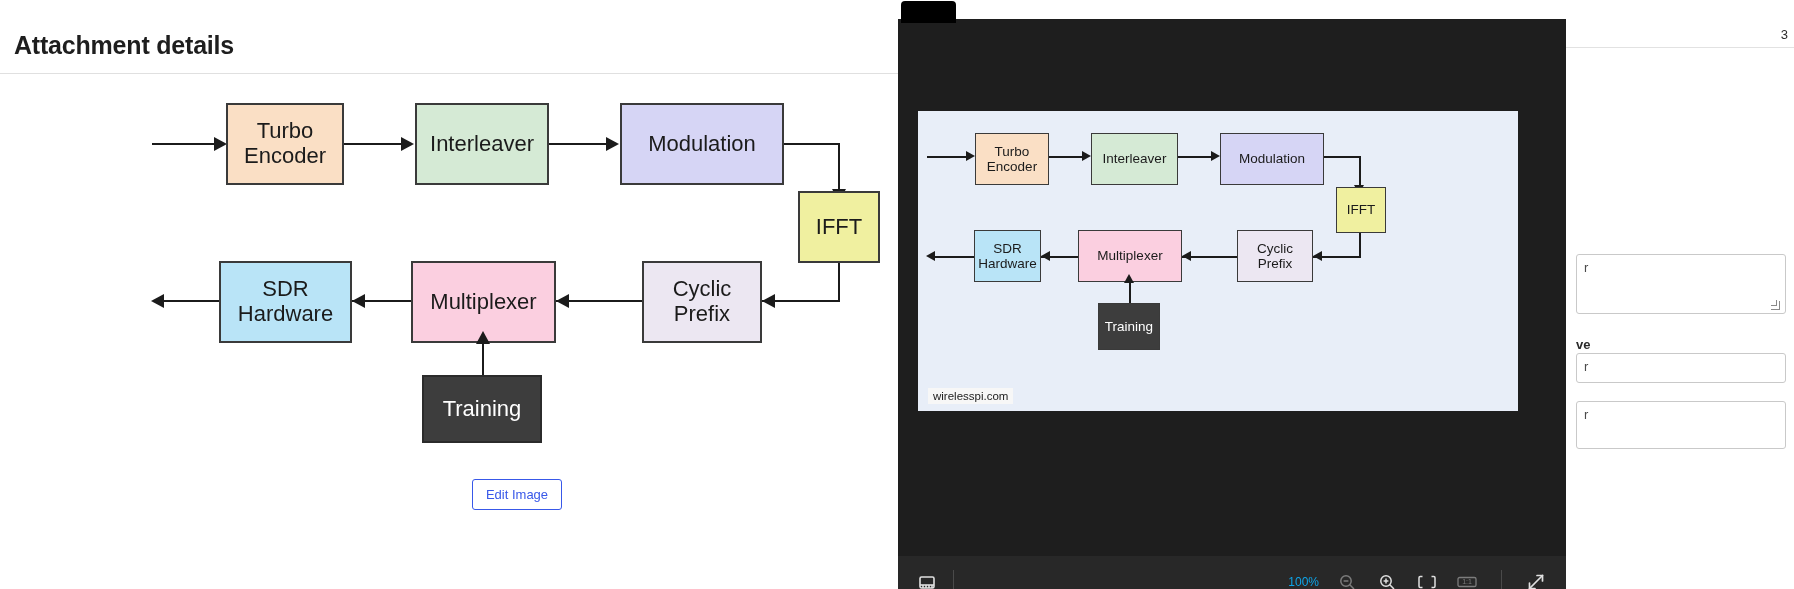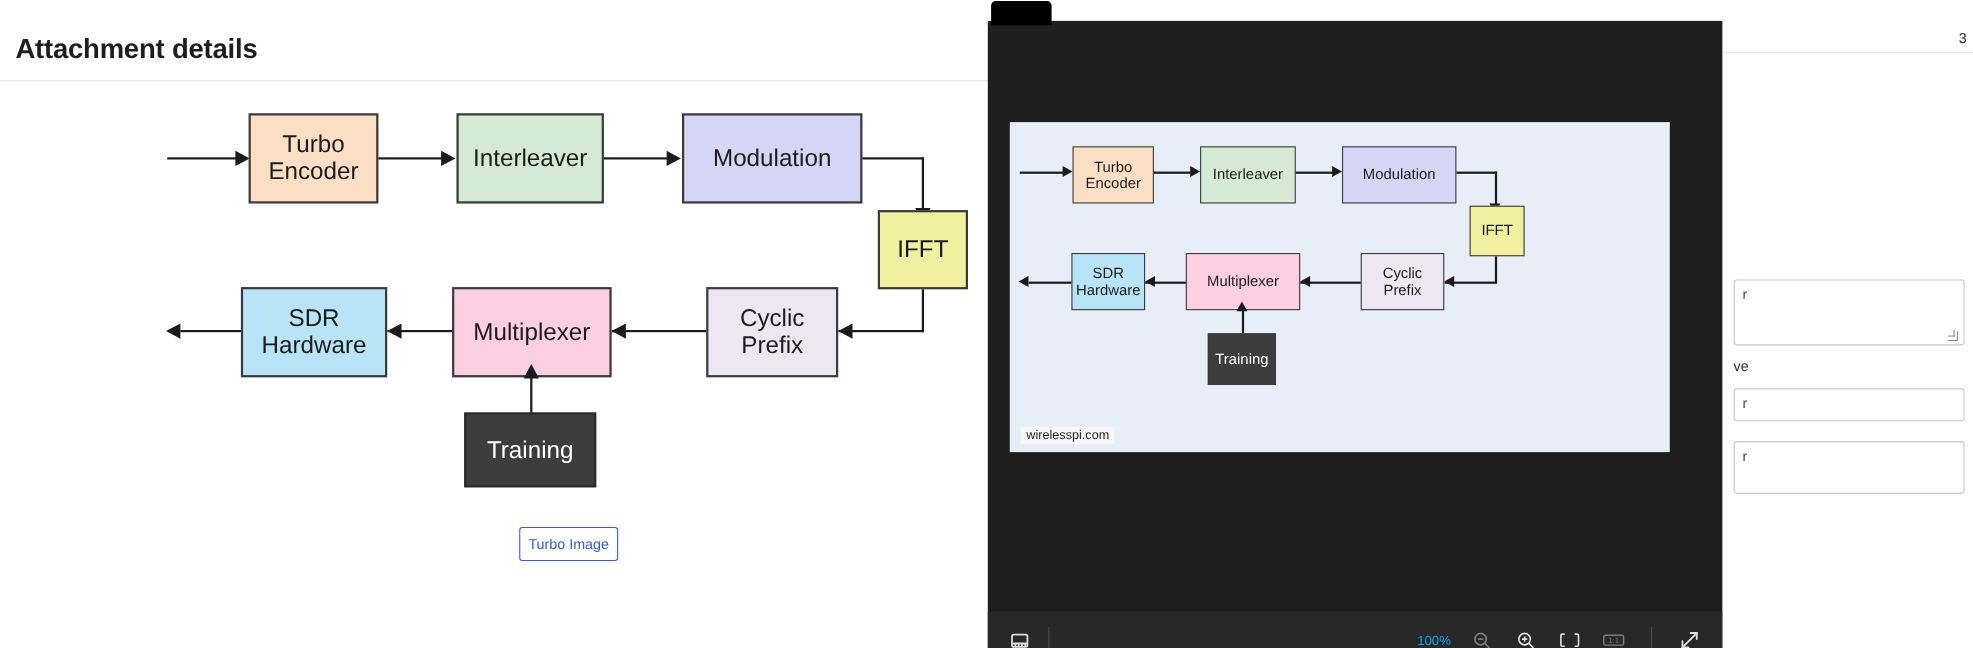--- a/index.html
+++ b/index.html
@@ -202,21 +202,21 @@
       <div class="arrow left" style="left:151px; top:215px;"></div>
 
       <div class="edge v" style="left:482px; top:264px; height:66px;"></div>
       <div class="arrow up" style="left:476px; top:252px;"></div>
 
       <div class="node dark" style="left:422px; top:296px; width:120px; height:68px; background:#3d3d3d;">
         <span>Training</span>
       </div>
     </div>
 
-    <button id="edit-image-btn">Turbo Image</button>
+    <button id="edit-image-btn">Edit Image</button>
   </div>
 
   <div id="viewer">
     <div id="viewer-tab"></div>
 
     <div id="viewer-canvas" class="diagram">
 
       <div class="edge h" style="left:9px; top:45px; width:44px;"></div>
       <div class="arrow right" style="left:48px; top:40px; border-top-width:5px; border-bottom-width:5px; border-left-width:9px;"></div>
 
@@ -348,21 +348,21 @@
 
   <div id="right-strip">
     <div id="rs-top-num">3</div>
     <div style="position:absolute; left:0; top:28px; width:228px; height:1px; background:#e2e2e2;"></div>
 
     <div class="rs-field" style="top:235px; width:210px; height:60px;">
       <span>r</span>
       <span class="rs-resize"></span>
     </div>
 
-    <div class="rs-label" style="left:10px; top:306px;">ve</div>
+    <div class="rs-label" style="left:10px; top:318px;font-weight:bold;">ve</div>
 
     <div class="rs-field" style="top:334px; width:210px; height:30px;">
       <span>r</span>
     </div>
 
     <div class="rs-field" style="top:382px; width:210px; height:48px;">
       <span>r</span>
     </div>
   </div>
 

